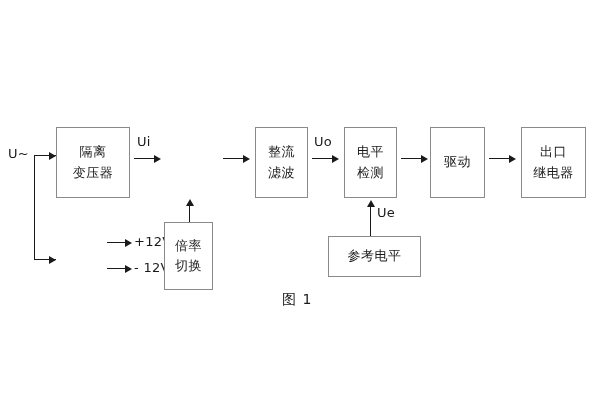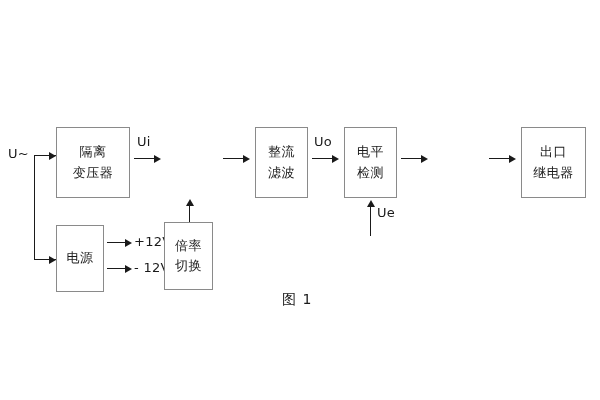--- a/index.html
+++ b/index.html
@@ -117,49 +117,52 @@
   <div class="arrow-r" style="left:332px; top:154.5px;"></div>
 
   <div class="box" style="left:344px; top:127px; width:53px; height:71px;">
     <span class="ln">电平</span>
     <span class="ln">检测</span>
   </div>
 
   <div class="hline" style="left:401px; top:158px; width:22px;"></div>
   <div class="arrow-r" style="left:421px; top:154.5px;"></div>
 
+  <div class="box" style="left:430px; top:127px; width:55px; height:71px;">
+    <span class="ln">驱动</span>
+  </div>
 
   <div class="hline" style="left:489px; top:158px; width:22px;"></div>
   <div class="arrow-r" style="left:509px; top:154.5px;"></div>
 
   <div class="box" style="left:521px; top:127px; width:65px; height:71px;">
     <span class="ln">出口</span>
     <span class="ln">继电器</span>
   </div>
 
-  <div class="box" style="left:56px; top:225px; width:48px; height:67px;">
-    <span class="ln">电源</span>
-  </div>
 
   <div class="hline" style="left:107px; top:242px; width:20px;"></div>
   <div class="arrow-r" style="left:125px; top:238.5px;"></div>
   <div class="label" style="left:134px; top:234px;">+12V</div>
 
   <div class="hline" style="left:107px; top:268px; width:20px;"></div>
   <div class="arrow-r" style="left:125px; top:264.5px;"></div>
   <div class="label" style="left:134px; top:260px;">- 12V</div>
 
   <div class="box" style="left:164px; top:222px; width:49px; height:68px;">
     <span class="ln">倍率</span>
     <span class="ln">切换</span>
   </div>
 
   <div class="vline" style="left:189px; top:205px; height:17px;"></div>
   <div class="arrow-u" style="left:185.5px; top:199px;"></div>
 
+  <div class="box" style="left:328px; top:236px; width:93px; height:41px;">
+    <span class="ln">参考电平</span>
+  </div>
 
   <div class="vline" style="left:370px; top:206px; height:30px;"></div>
   <div class="arrow-u" style="left:366.5px; top:200px;"></div>
   <div class="label" style="left:377px; top:205px;">Ue</div>
 
   <div class="caption" style="left:282px; top:291px;">图 1</div>
 
 </div>
 
 </body></html>

